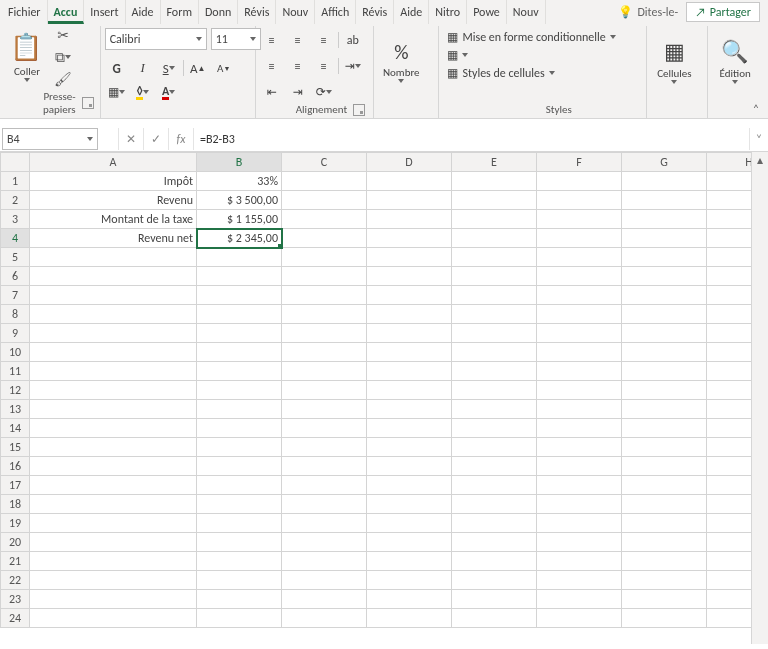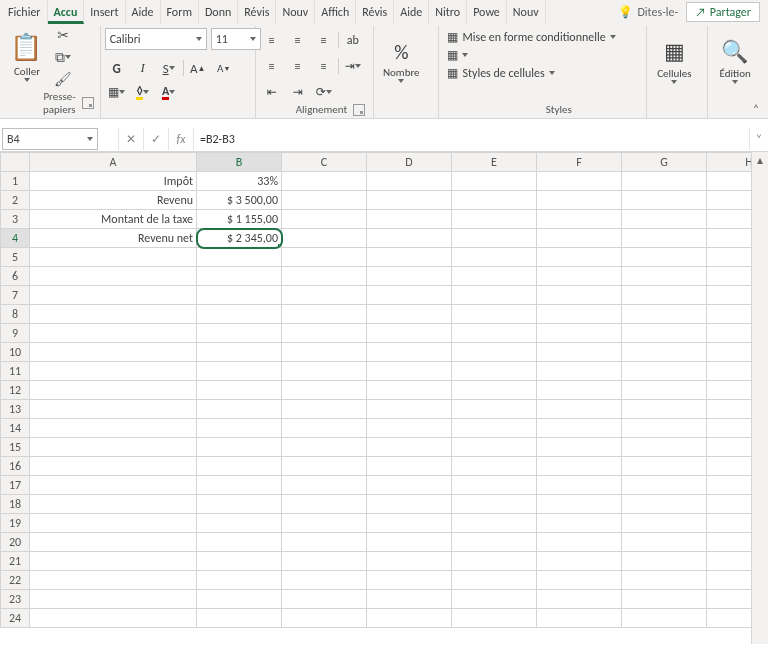--- a/index.html
+++ b/index.html
@@ -195,21 +195,20 @@
   table.grid th.row { width:22px; text-align:center;}
   table.grid td.colA { width:160px; text-align:right;}
   table.grid td { text-align:right;}
   table.grid th.col.sel, table.grid th.row.sel {
     background:#e0e0e0; color:#217346;
   }
   td.selected {
     outline:2px solid #217346;
     outline-offset:-1px;
     position:relative;
-    border-radius:7px;
   }
   td.selected::after {
     content:""; position:absolute; width:6px; height:6px; background:#217346;
     right:-3px; bottom:-3px;
   }
   .collapse-ribbon {
     position:absolute; right:4px; bottom:2px;
     width:16px; height:14px; display:flex; align-items:center; justify-content:center;
     color:#666; cursor:pointer;
   }

